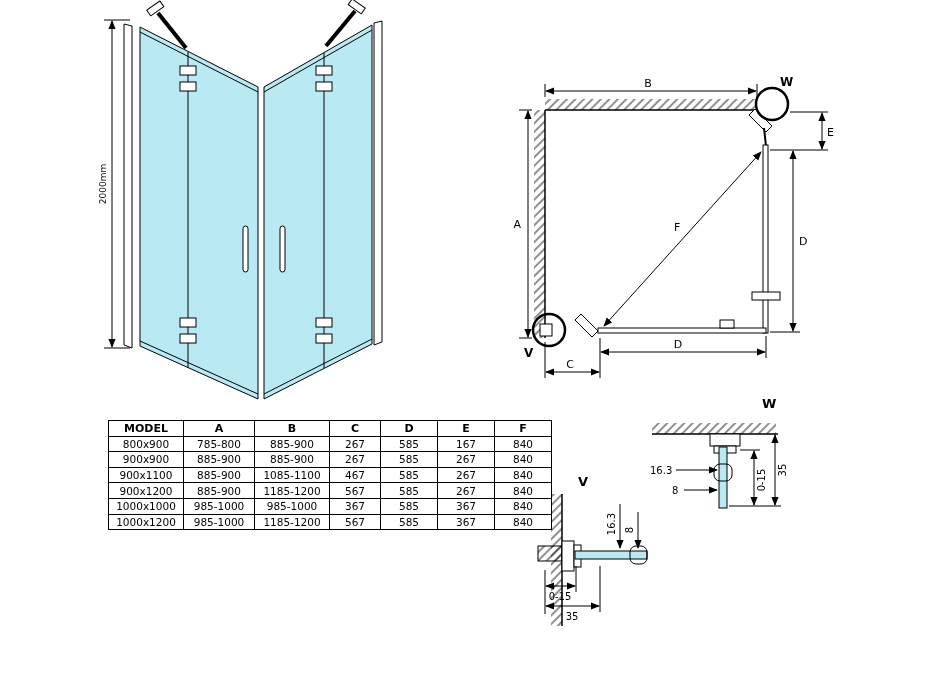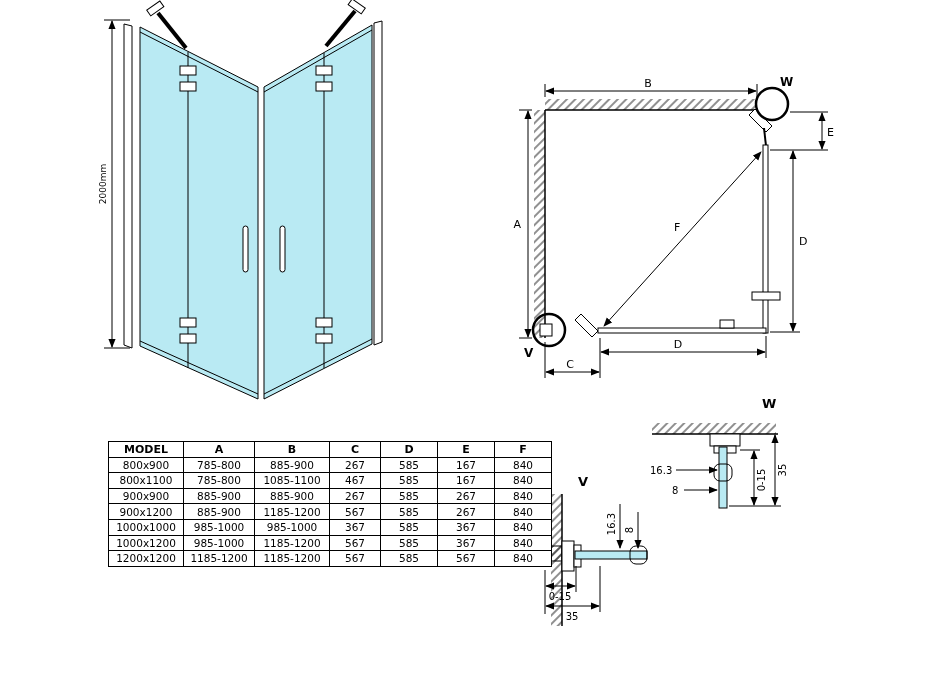--- a/index.html
+++ b/index.html
@@ -1,20 +1,20 @@
 <!DOCTYPE html>
 <html><head>
 <meta charset="utf-8">
 <title>Shower enclosure technical drawing</title>
 <style>
   html,body{margin:0;padding:0;background:#fff;}
   .stage{position:relative;width:928px;height:686px;background:#fff;overflow:hidden;
          font-family:"DejaVu Sans","Liberation Sans",sans-serif;}
   .stage svg{position:absolute;left:0;top:0;}
-  .size-table{position:absolute;left:108px;top:441px;border-collapse:collapse;
+  .size-table{position:absolute;left:108px;top:420px;border-collapse:collapse;
               table-layout:fixed;font-family:"DejaVu Sans","Liberation Sans",sans-serif;
               font-size:10.5px;color:#000;background:#fff;}
   .size-table th,.size-table td{border:1px solid #000;text-align:center;
               padding:0 2px;height:14.6px;white-space:nowrap;overflow:hidden;}
   .size-table th{font-weight:bold;font-size:11px;}
   .size-table th:nth-child(1),.size-table td:nth-child(1){width:70px;}
   .size-table th:nth-child(2),.size-table td:nth-child(2){width:66px;}
   .size-table th:nth-child(3),.size-table td:nth-child(3){width:70px;}
   .size-table th:nth-child(4),.size-table td:nth-child(4){width:46px;}
   .size-table th:nth-child(5),.size-table td:nth-child(5){width:52px;}
@@ -212,33 +212,33 @@
         <tr>
           <td>800x900</td>
           <td>785-800</td>
           <td>885-900</td>
           <td>267</td>
           <td>585</td>
           <td>167</td>
           <td>840</td>
         </tr>
         <tr>
-          <td>800x1100</td>
-          <td>785-800</td>
+          <td>900x900</td>
+          <td>885-900</td>
+          <td>885-900</td>
+          <td>267</td>
+          <td>585</td>
+          <td>267</td>
+          <td>840</td>
+        </tr>
+        <tr>
+          <td>900x1100</td>
+          <td>885-900</td>
           <td>1085-1100</td>
           <td>467</td>
-          <td>585</td>
-          <td>167</td>
-          <td>840</td>
-        </tr>
-        <tr>
-          <td>900x900</td>
-          <td>885-900</td>
-          <td>885-900</td>
-          <td>267</td>
           <td>585</td>
           <td>267</td>
           <td>840</td>
         </tr>
         <tr>
           <td>900x1200</td>
           <td>885-900</td>
           <td>1185-1200</td>
           <td>567</td>
           <td>585</td>
@@ -256,25 +256,16 @@
         </tr>
         <tr>
           <td>1000x1200</td>
           <td>985-1000</td>
           <td>1185-1200</td>
           <td>567</td>
           <td>585</td>
           <td>367</td>
           <td>840</td>
         </tr>
-        <tr>
-          <td>1200x1200</td>
-          <td>1185-1200</td>
-          <td>1185-1200</td>
-          <td>567</td>
-          <td>585</td>
-          <td>567</td>
-          <td>840</td>
-        </tr>
       </tbody>
   </table>
 
 </div>
 
 </body></html>

